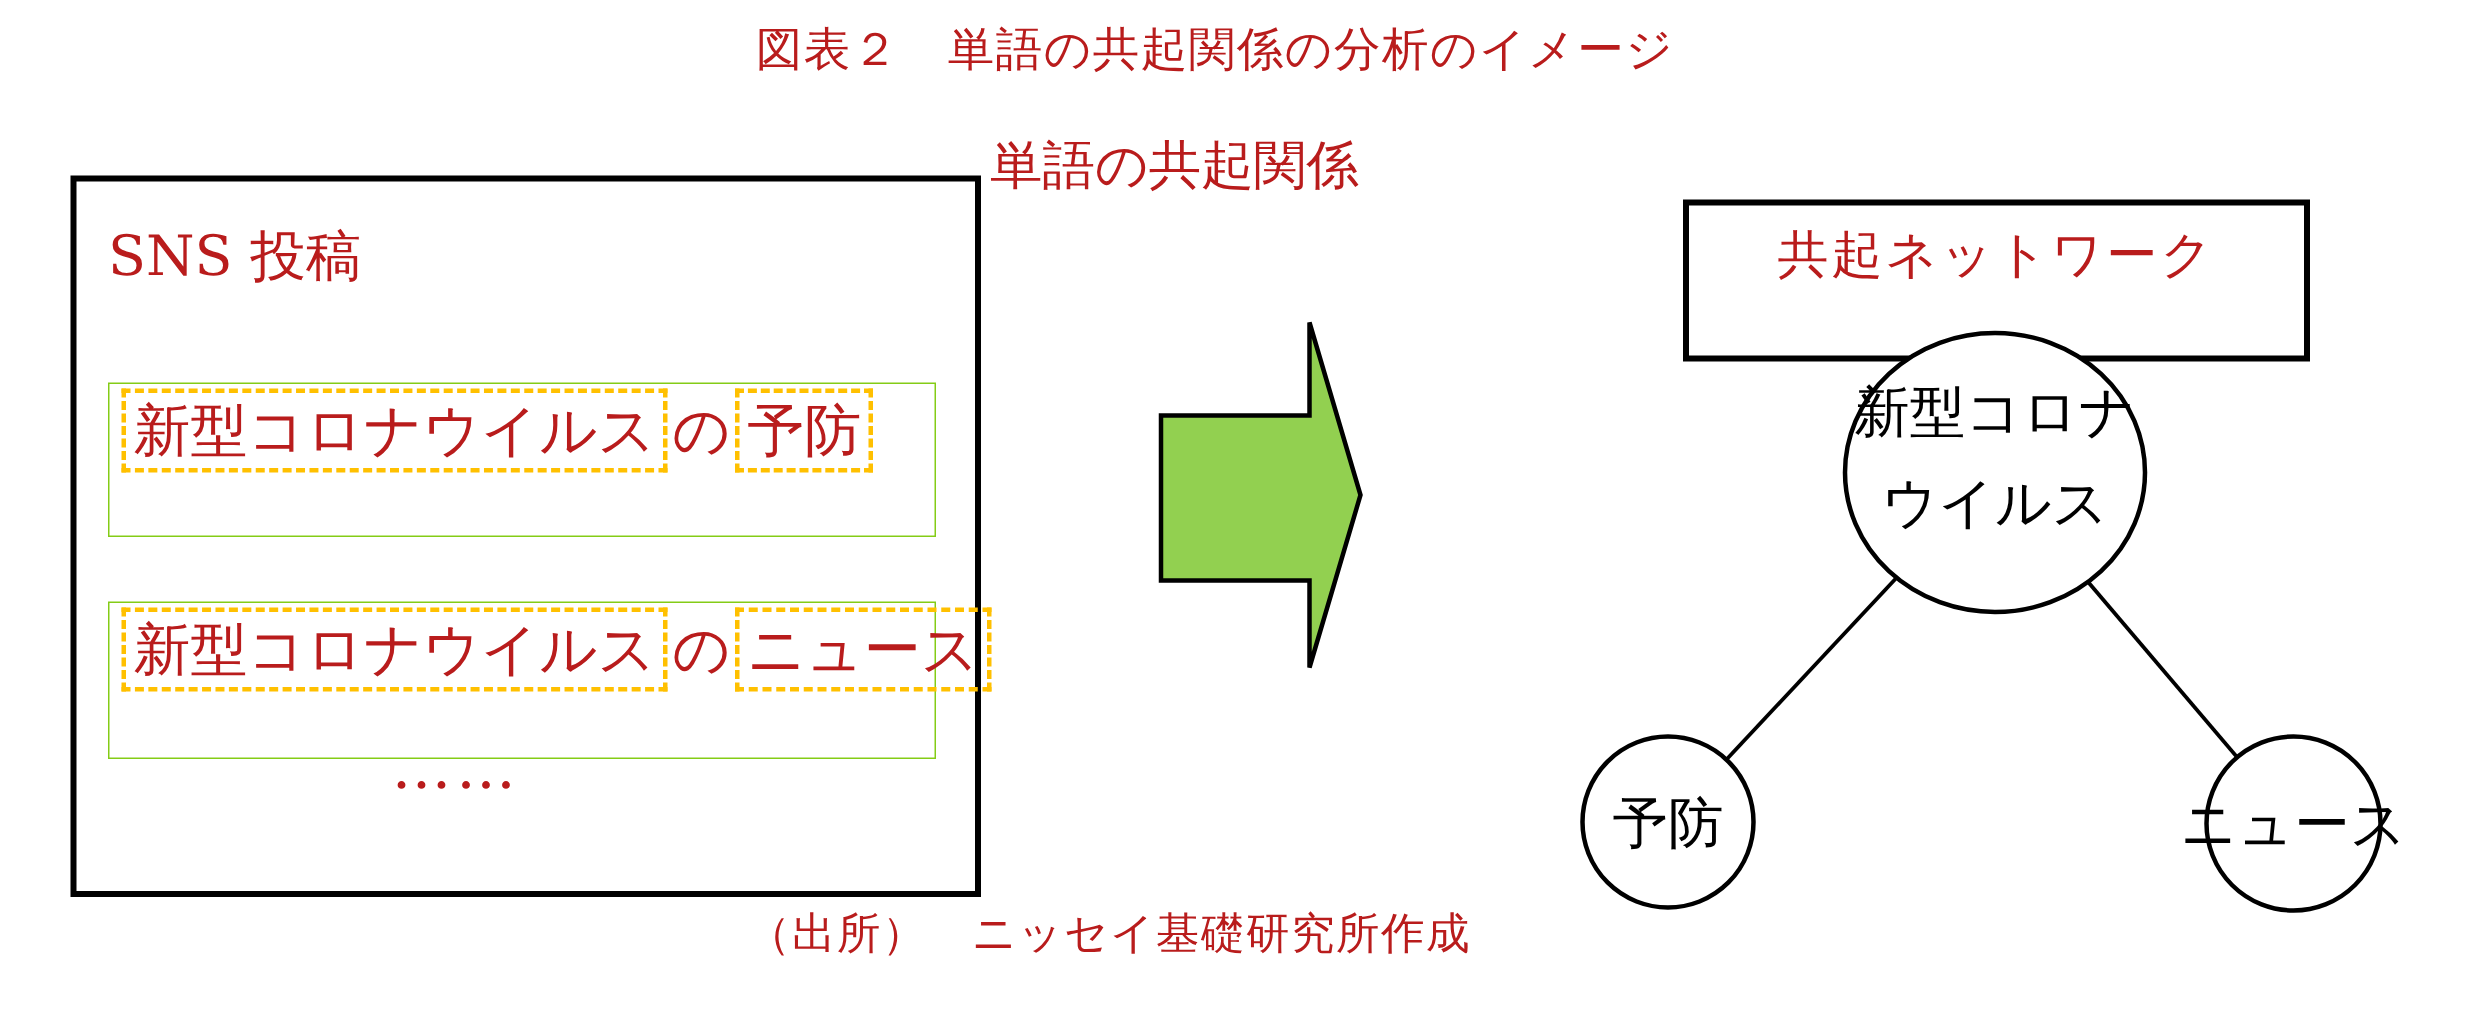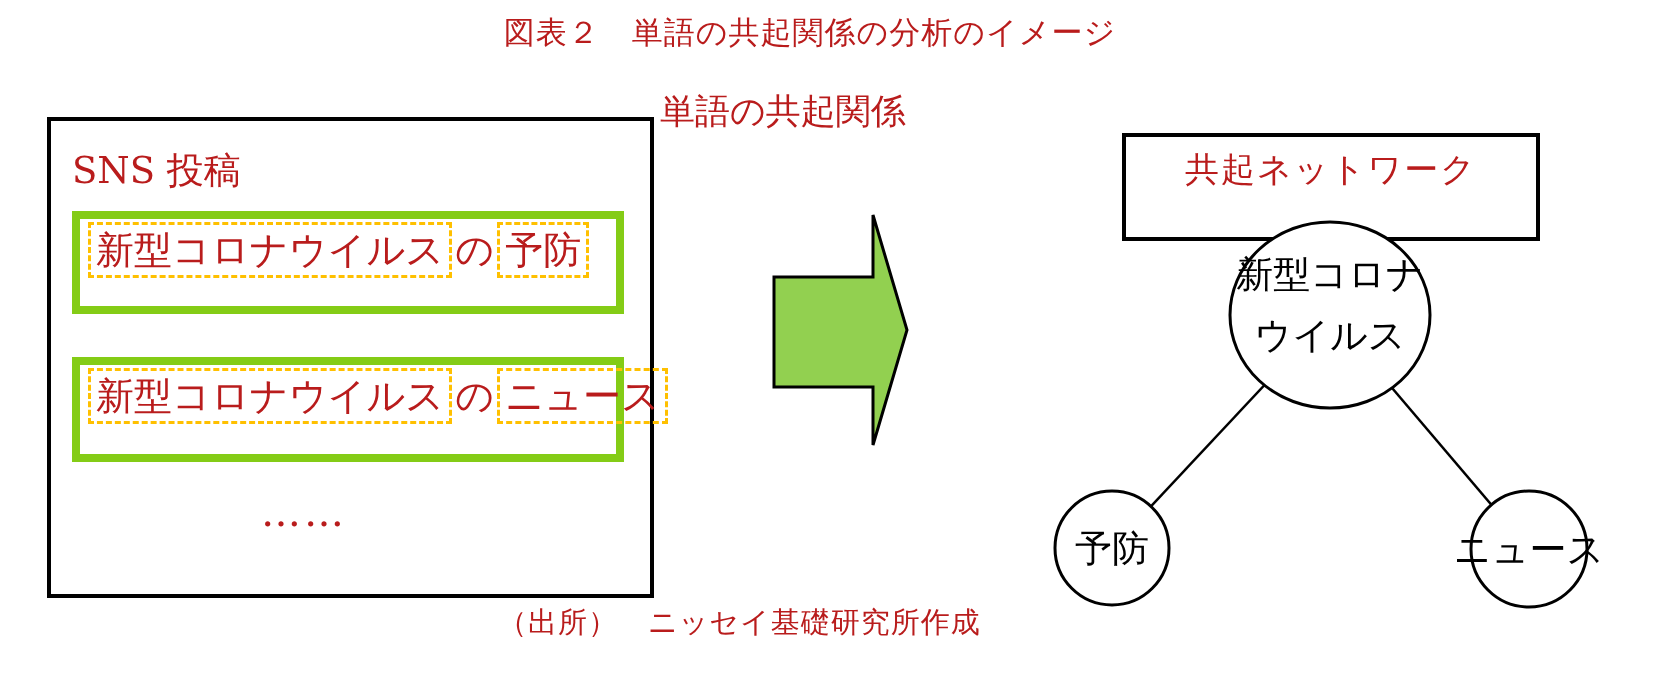--- a/index.html
+++ b/index.html
@@ -12,21 +12,21 @@
   .title {
     position:absolute; left:0; top:12px; width:1620px;
     text-align:center; font-size:31px; letter-spacing:1px;
   }
   
   .sns-box {
     position:absolute; left:47px; top:117px; width:607px; height:481px;
     border:4px solid #000; background:#fff;
   }
   .sns-label { position:absolute; left:21px; top:12px; font-size:37px;margin-top:13px; }
-  .post-box { position:absolute; left:21px; width:552px; border:8px solid #84cc16; background:#fff; }
+  .post-box { position:absolute; left:21px; width:552px; border:1px solid #84cc16; background:#fff;margin-top:44px; }
   .post-1 { top:90px;  height:103px; }
   .post-2 { top:236px; height:105px; }
   .post-line { position:absolute; left:8px; top:3px; display:flex; align-items:center; white-space:nowrap; }
   .hl {
     border:3px dashed var(--hl,#FFC000);
     font-size:38px; line-height:46px; padding:2px 5px; white-space:nowrap;
   }
   .particle { font-size:38px; padding:0 3px; }
   .ellipsis-text { position:absolute; left:210px; top:368px; font-size:40px; letter-spacing:3px; }
   

